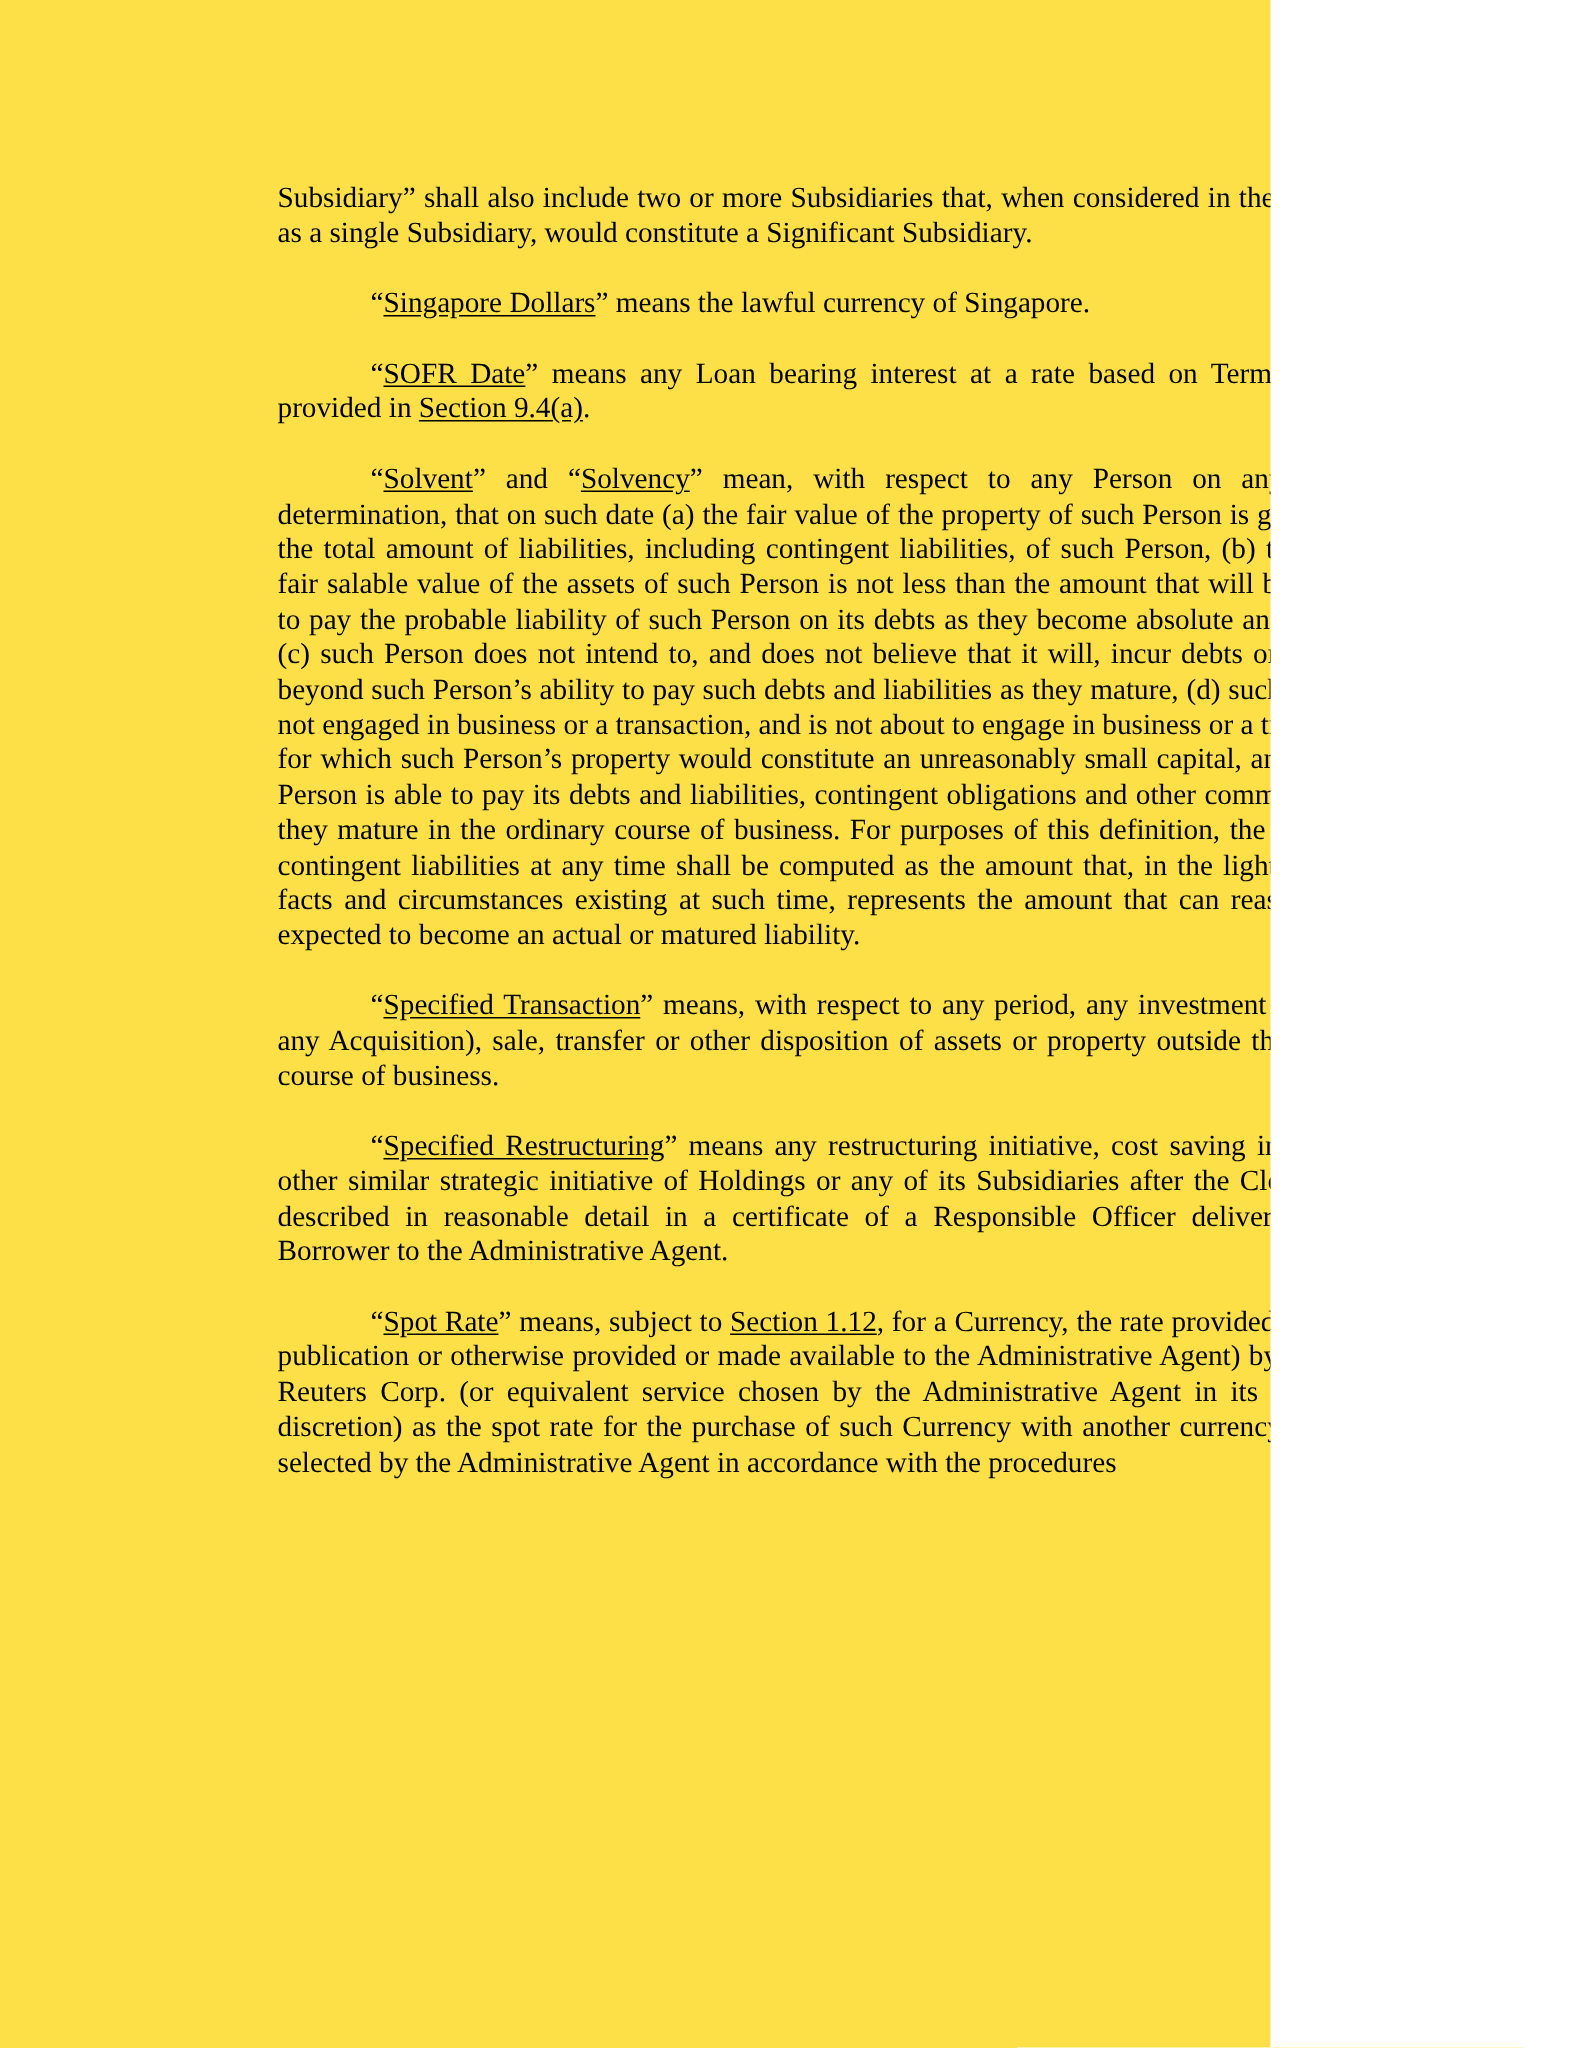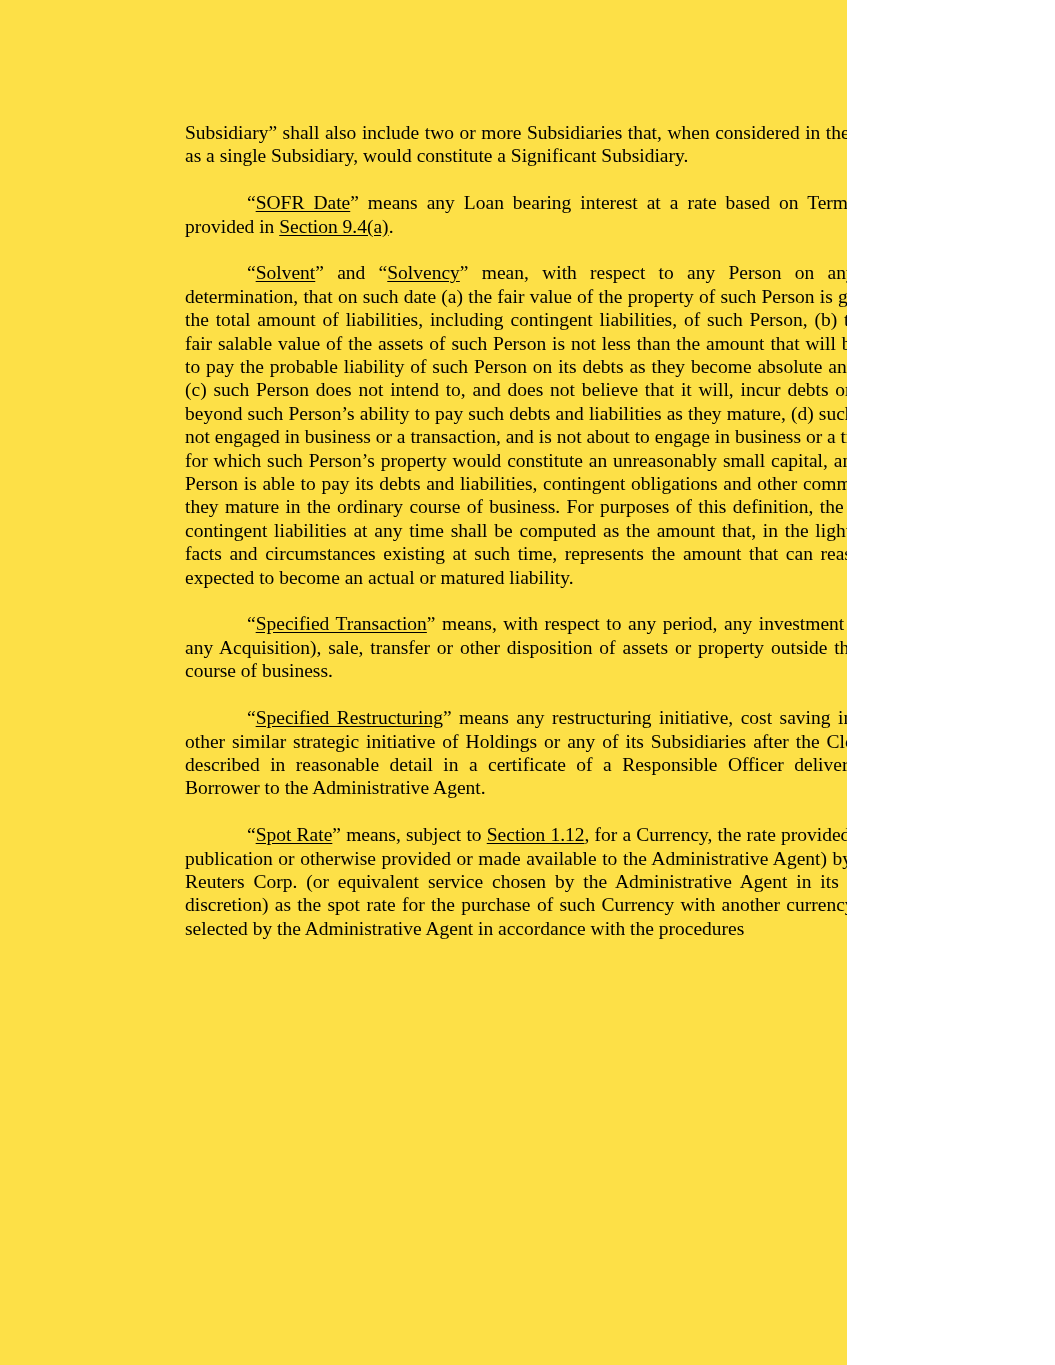--- a/index.html
+++ b/index.html
@@ -39,19 +39,20 @@
     text-decoration: underline;
     text-underline-offset: 2px;
   }
 </style>
 </head>
 <body>
 
 <div class="page">
   <div class="doc-body">
       <p class="paragraph"><span>Subsidiary” shall also include two or more Subsidiaries that, when considered in the aggregate as a single Subsidiary, would constitute a Significant Subsidiary.</span></p>
+      <p class="paragraph indent"><span>“</span><span class="u">Singapore Dollars</span><span>” means the lawful currency of Singapore.</span></p>
       <p class="paragraph indent"><span>“</span><span class="u">SOFR Date</span><span>” means any Loan bearing interest at a rate based on Term SOFR as provided in </span><span class="u">Section 9.4(a)</span><span>.</span></p>
       <p class="paragraph indent"><span>“</span><span class="u">Solvent</span><span>” and “</span><span class="u">Solvency</span><span>” mean, with respect to any Person on any date of determination, that on such date (a) the fair value of the property of such Person is greater than the total amount of liabilities, including contingent liabilities, of such Person, (b) the present fair salable value of the assets of such Person is not less than the amount that will be required to pay the probable liability of such Person on its debts as they become absolute and matured, (c) such Person does not intend to, and does not believe that it will, incur debts or liabilities beyond such Person’s ability to pay such debts and liabilities as they mature, (d) such Person is not engaged in business or a transaction, and is not about to engage in business or a transaction, for which such Person’s property would constitute an unreasonably small capital, and (e) such Person is able to pay its debts and liabilities, contingent obligations and other commitments as they mature in the ordinary course of business.  For purposes of this definition, the amount of contingent liabilities at any time shall be computed as the amount that, in the light of all the facts and circumstances existing at such time, represents the amount that can reasonably be expected to become an actual or matured liability.</span></p>
       <p class="paragraph indent"><span>“</span><span class="u">Specified Transaction</span><span>” means, with respect to any period, any investment (including any Acquisition), sale, transfer or other disposition of assets or property outside the ordinary course of business.</span></p>
       <p class="paragraph indent"><span>“</span><span class="u">Specified Restructuring</span><span>” means any restructuring initiative, cost saving initiative or other similar strategic initiative of Holdings or any of its Subsidiaries after the Closing Date described in reasonable detail in a certificate of a Responsible Officer delivered by the Borrower to the Administrative Agent.</span></p>
       <p class="paragraph indent"><span>“</span><span class="u">Spot Rate</span><span>” means, subject to </span><span class="u">Section 1.12</span><span>, for a Currency, the rate provided (either by publication or otherwise provided or made available to the Administrative Agent) by Thomson Reuters Corp. (or equivalent service chosen by the Administrative Agent in its reasonable discretion) as the spot rate for the purchase of such Currency with another currency at a time selected by the Administrative Agent in accordance with the procedures</span></p>
     </div>
 </div>
 
 </body></html>

